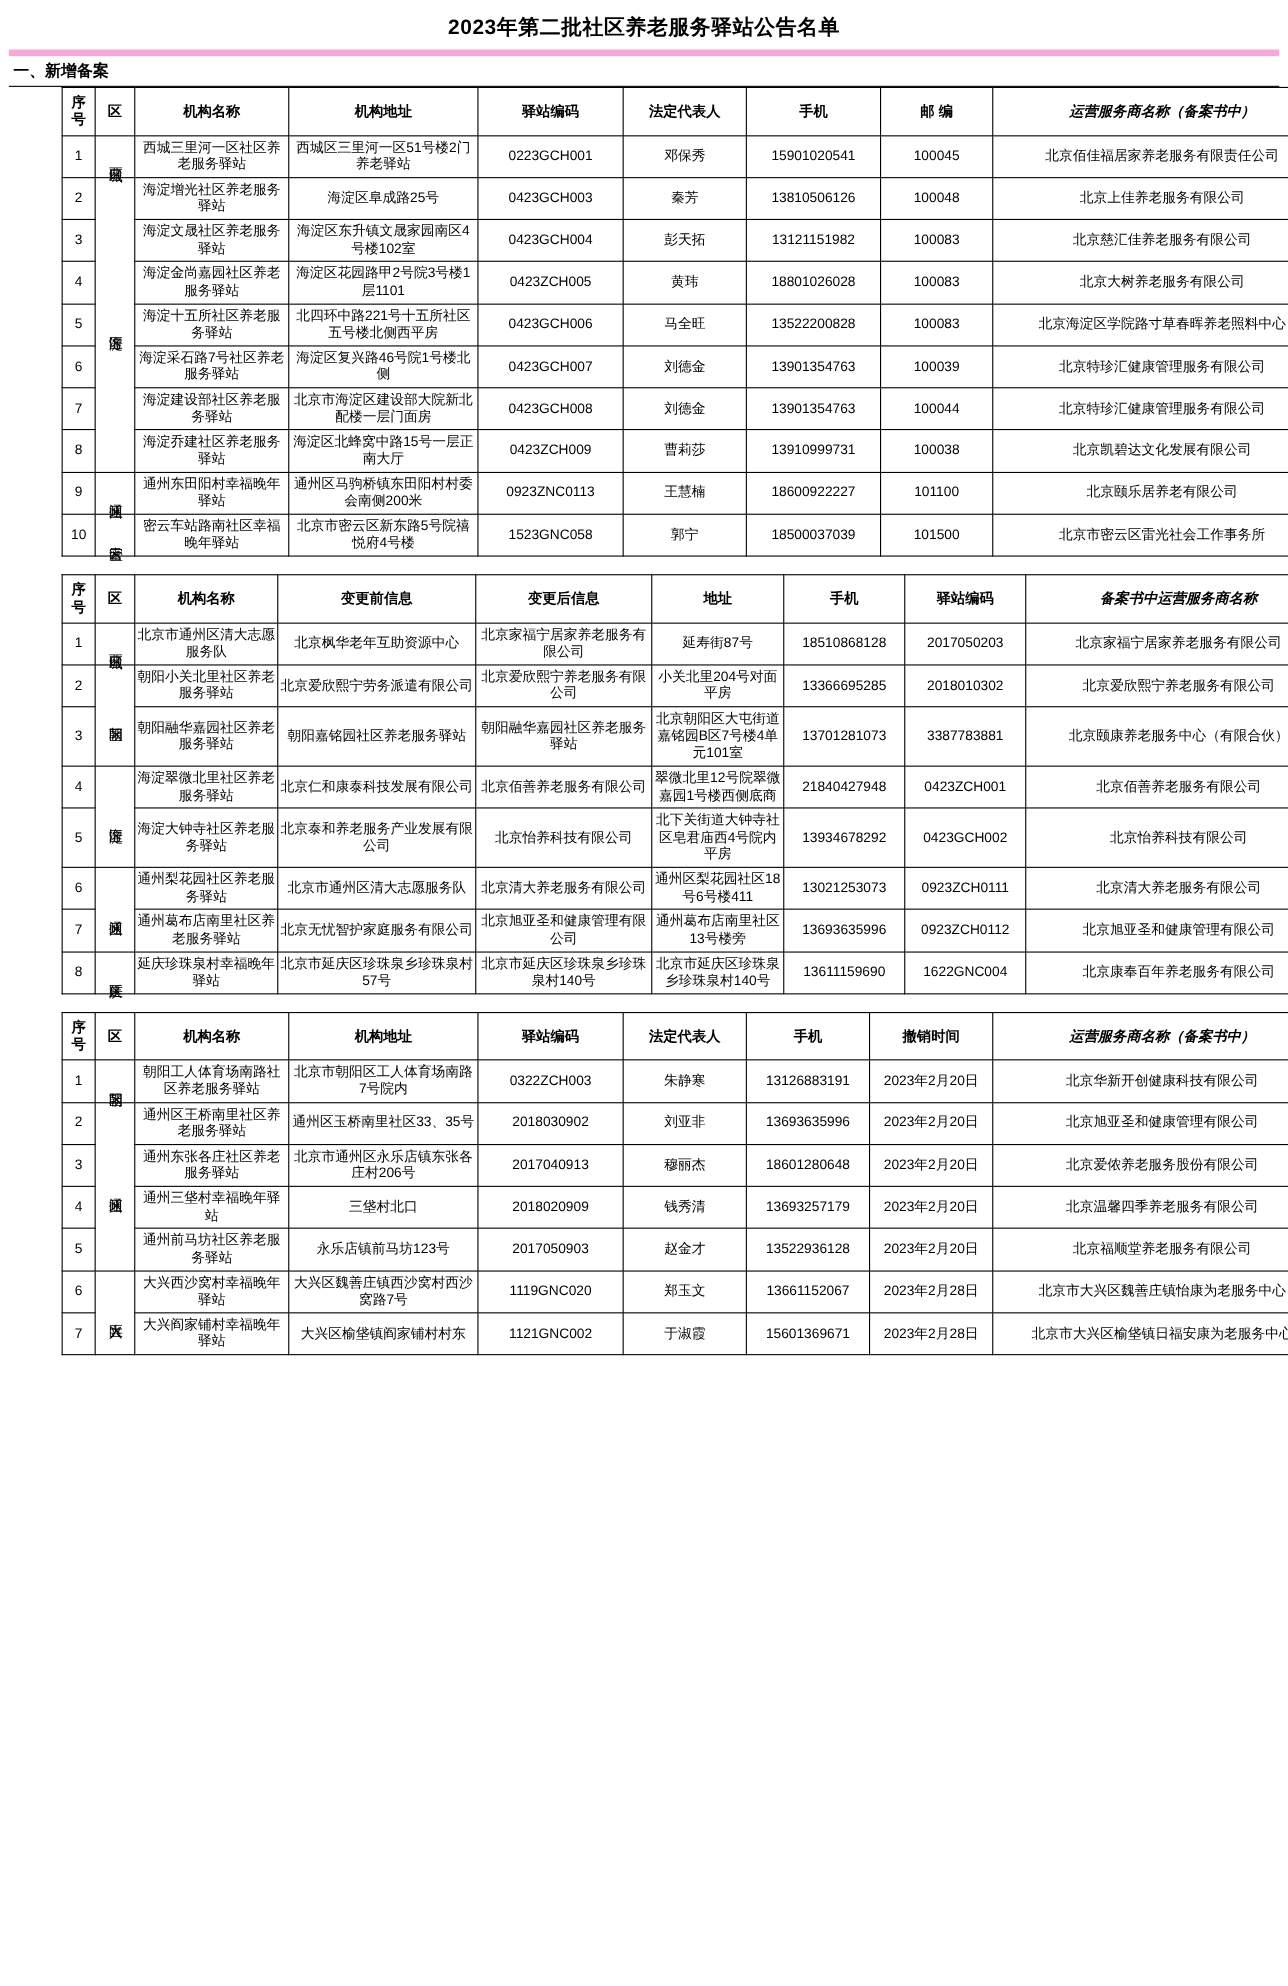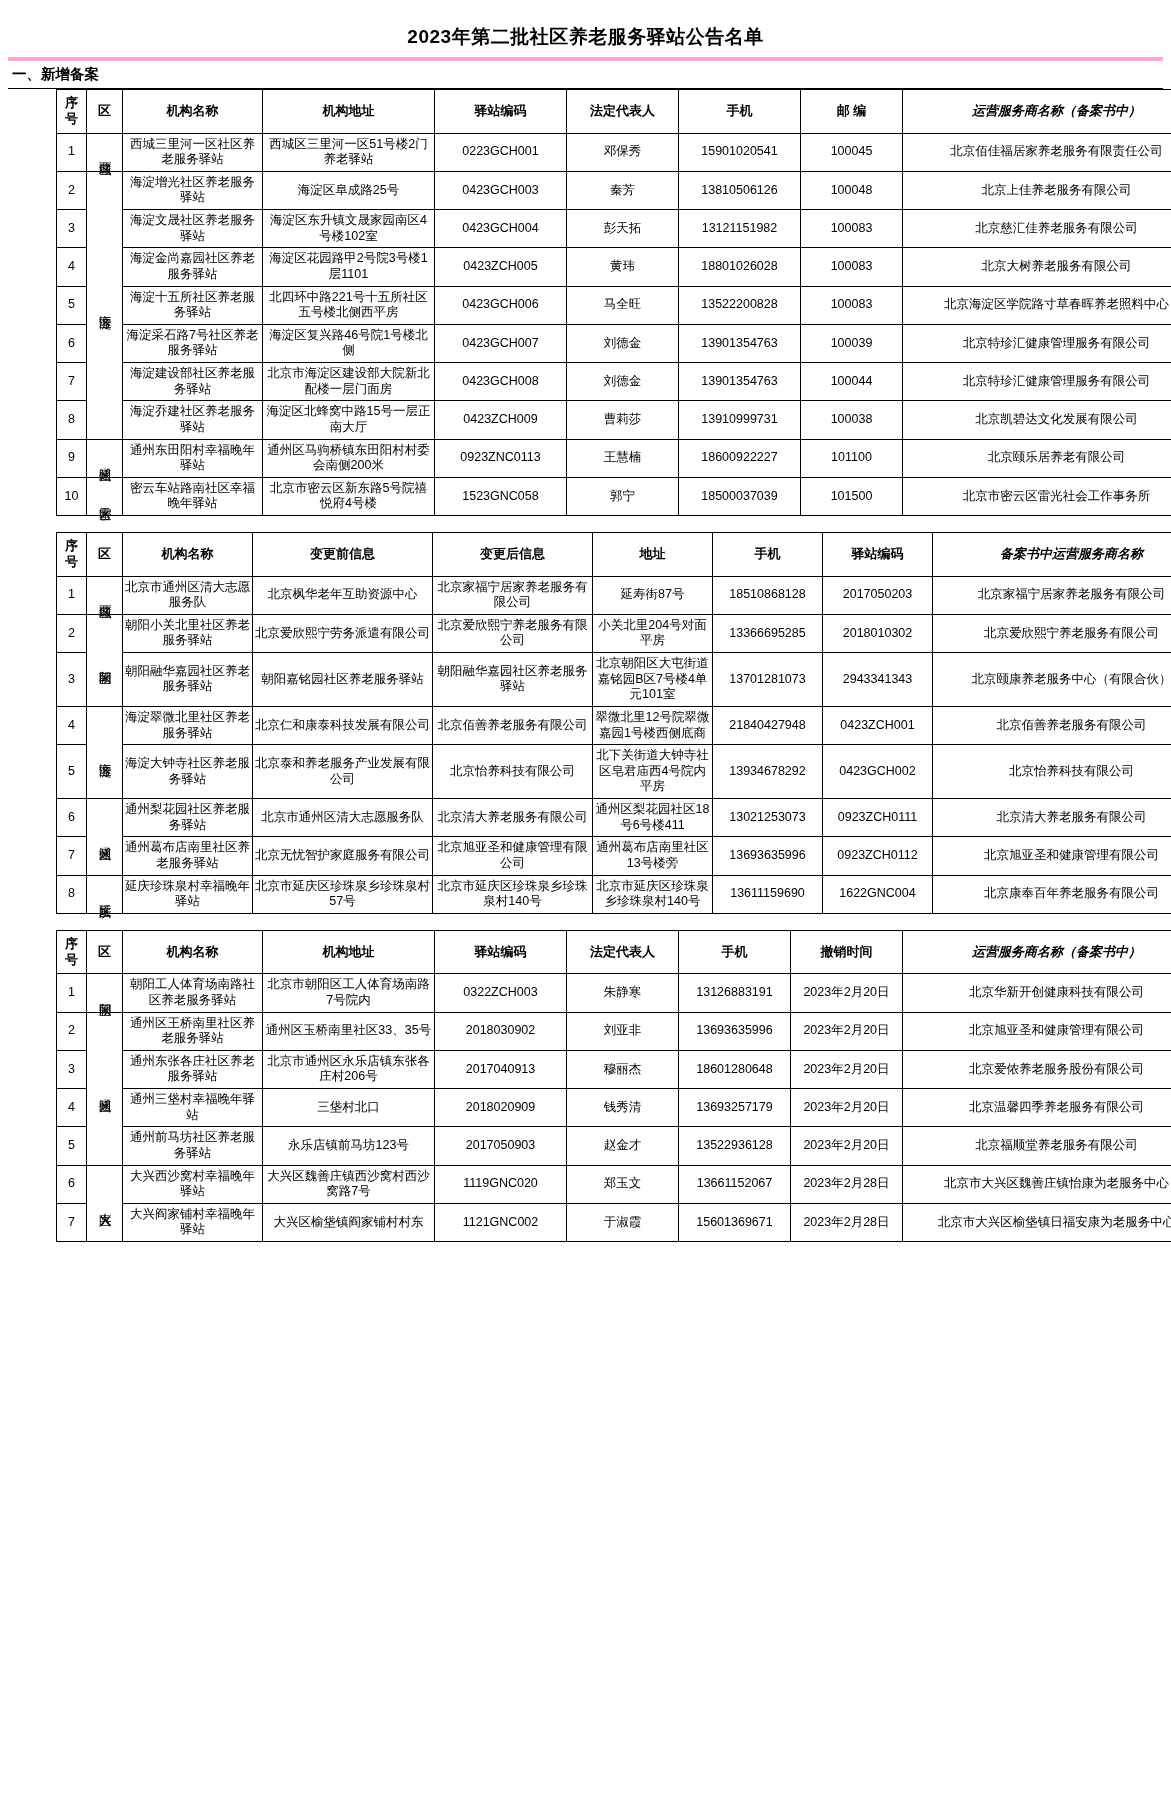--- a/index.html
+++ b/index.html
@@ -14,28 +14,28 @@
   }
   .page {
     width: 1171px;
     box-sizing: border-box;
     padding: 0 8px 10px 8px;
   }
   .doc-title {
     text-align: center;
     font-size: 19px;
     font-weight: bold;
-    padding: 24px 0 7px 0;
+    padding: 12px 0 7px 0;
     letter-spacing: 0.5px;
   }
   .section-head {
     font-size: 14.5px;
     font-weight: bold;
     padding: 4px 0 4px 4px;
-    border-top: 4px solid #f9a8d4;
+    border-top: 6px solid #f9a8d4;
     border-bottom: 1px solid #000;
     box-sizing: border-box;
   }
   .spacer {
     height: 16px;
   }
   table.grid {
     border-collapse: collapse;
     width: 100%;
     table-layout: fixed;
@@ -262,21 +262,21 @@
         <td>2018010302</td>
         <td>北京爱欣熙宁养老服务有限公司</td>
       </tr>
       <tr>
         <td>3</td>
         <td>朝阳融华嘉园社区养老服务驿站</td>
         <td>朝阳嘉铭园社区养老服务驿站</td>
         <td>朝阳融华嘉园社区养老服务驿站</td>
         <td>北京朝阳区大屯街道嘉铭园B区7号楼4单元101室</td>
         <td>13701281073</td>
-        <td>2943341343</td>
+        <td>3387783881</td>
         <td>北京颐康养老服务中心（有限合伙）</td>
       </tr>
       <tr>
         <td>4</td>
         <td class="district" rowspan="2"><span class="vert">海淀区</span></td>
         <td>海淀翠微北里社区养老服务驿站</td>
         <td>北京仁和康泰科技发展有限公司</td>
         <td>北京佰善养老服务有限公司</td>
         <td>翠微北里12号院翠微嘉园1号楼西侧底商</td>
         <td>21840427948</td>

